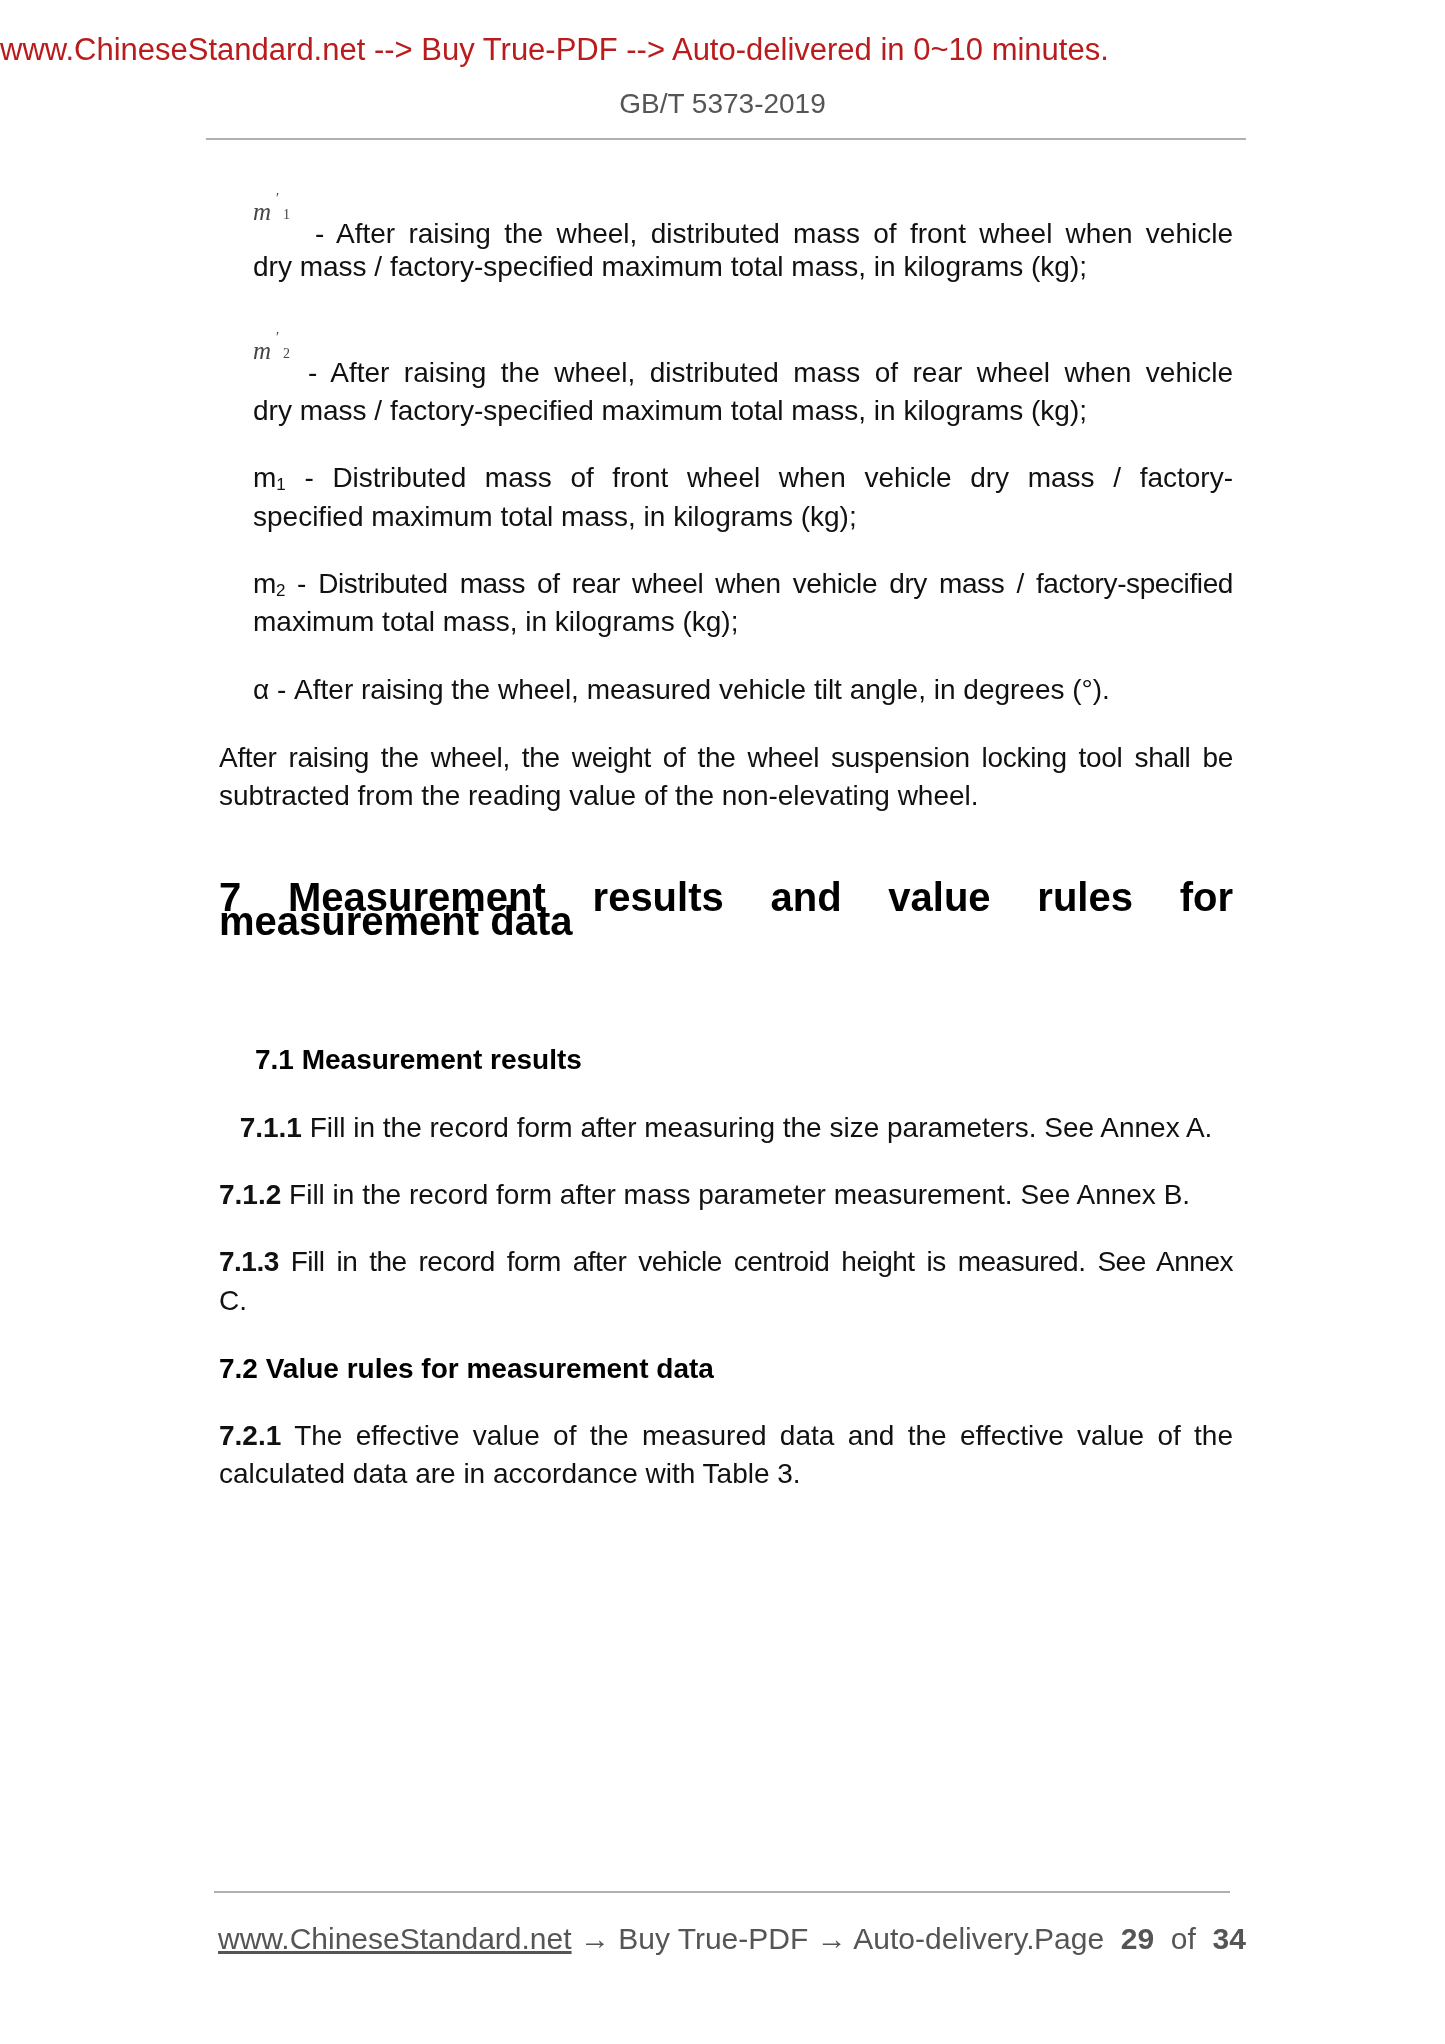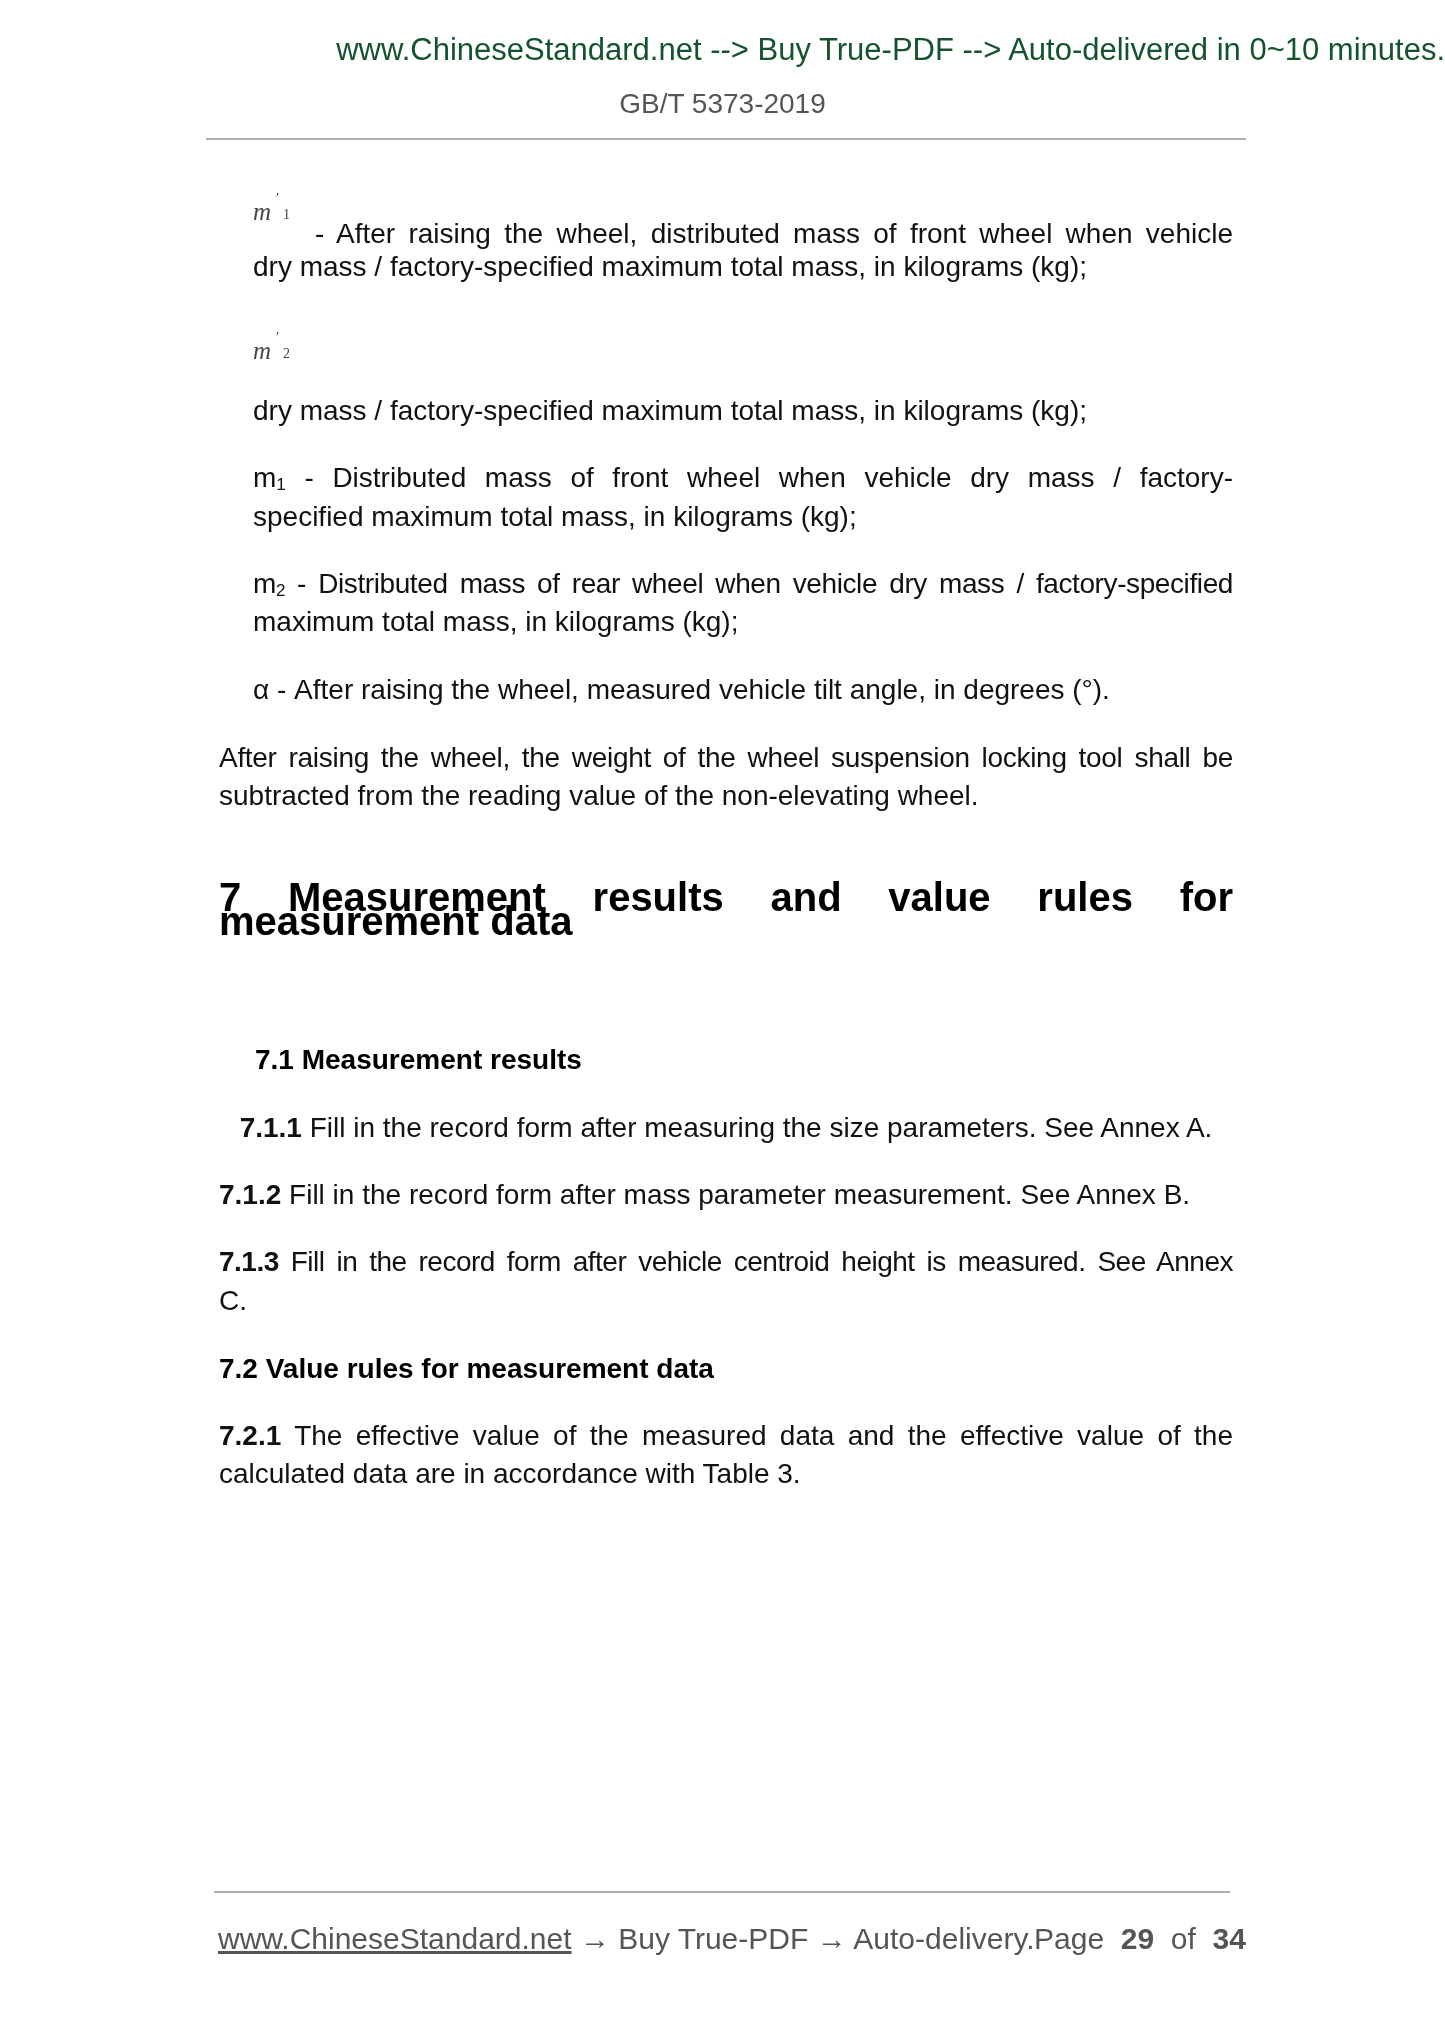--- a/index.html
+++ b/index.html
@@ -1,20 +1,20 @@
 <!DOCTYPE html>
 <html><head>
 <meta charset="utf-8">
 <style>
   html, body { margin: 0; padding: 0; background: #ffffff; }
   body { width: 1445px; height: 2044px; position: relative; overflow: hidden;
          font-family: "Liberation Sans", sans-serif; color: #000; }
   .abs { position: absolute; }
-  .hdr-top { left: 0; width: 1445px; top: 30px; text-align: right;
-             font-size: 31px; color: #14532d; line-height: 40px; }
+  .hdr-top { left: 0; width: 1445px; top: 30px; text-align: left;
+             font-size: 31px; color: #b91c1c; line-height: 40px; }
   .hdr-std { left: 0; width: 1445px; top: 89px; text-align: center;
              font-size: 28px; color: #555; line-height: 30px; }
   .rule { position: absolute; height: 0; border-top: 2px solid #b0b0b0; }
   .line { position: absolute; white-space: nowrap; font-size: 28px; line-height: 38px; color: #111; }
   .just { text-align: justify; text-align-last: justify; }
   .ind { left: 253px; width: 980px; }
   .full { left: 219px; width: 1014px; }
   .symwrap { position: relative; display: inline-block; width: 62px; height: 38px; }
   .symwrap .m { position: absolute; left: 0; top: -12px; font-family: "Liberation Serif", serif; font-style: italic; font-size: 25px; color: #444; }
   .symwrap .p { position: absolute; left: 22px; top: -26px; font-family: "Liberation Serif", serif; font-style: italic; font-size: 15px; color: #444; }
@@ -32,21 +32,21 @@
 <div class="abs hdr-top">www.ChineseStandard.net --&gt; Buy True-PDF --&gt; Auto-delivered in 0~10 minutes.</div>
 <div class="abs hdr-std">GB/T 5373-2019</div>
 <div class="rule" style="left:206px; width:1040px; top:138px;"></div>
 
 <div class="line just ind" style="top:205px;">
   <span class="symwrap"><span class="m">m</span><span class="p">′</span><span class="s">1</span></span><span>- After raising the wheel, distributed mass of front wheel when vehicle</span>
 </div>
 <div class="line ind" style="top:248px;">dry mass / factory-specified maximum total mass, in kilograms (kg);</div>
 
 <div class="line just ind" style="top:344px;">
-  <span class="symwrap" style="width:55px;"><span class="m">m</span><span class="p">′</span><span class="s">2</span></span>
+  <span class="symwrap" style="width:55px;"><span class="m">m</span><span class="p">′</span><span class="s">2</span></span><span>- After raising the wheel, distributed mass of rear wheel when vehicle</span>
 </div>
 <div class="line ind" style="top:392px;">dry mass / factory-specified maximum total mass, in kilograms (kg);</div>
 
 <div class="line just ind" style="top:459px; word-spacing:6px;">
   <span><span>m</span><span class="sub">1</span></span> <span>- Distributed mass of front wheel when vehicle dry mass / factory-</span>
 </div>
 <div class="line ind" style="top:498px;">specified maximum total mass, in kilograms (kg);</div>
 
 <div class="line just ind" style="top:565px; letter-spacing:-0.4px;">
   <span><span>m</span><span class="sub">2</span></span> <span>- Distributed mass of rear wheel when vehicle dry mass / factory-specified</span>

